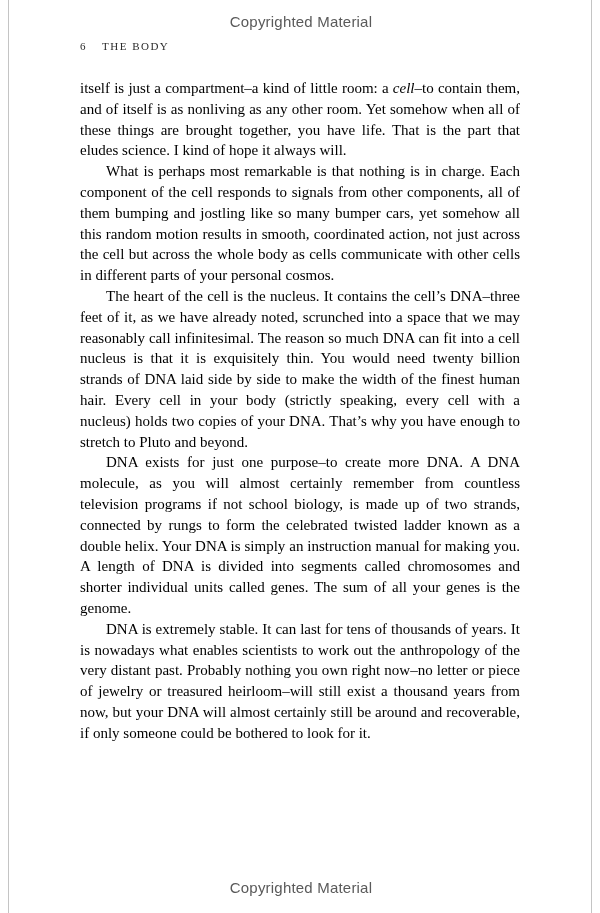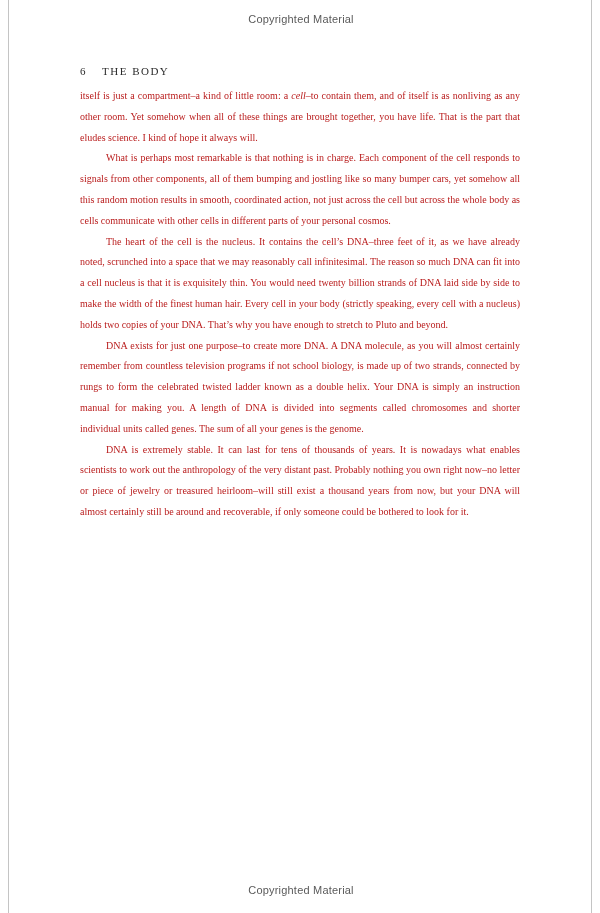--- a/index.html
+++ b/index.html
@@ -24,50 +24,50 @@
   }
   .page-edge.left  { left: 8px; }
   .page-edge.right { right: 8px; }
 
   .watermark {
     position: absolute;
     left: 2px;
     right: 0;
     text-align: center;
     font-family: "Liberation Sans", sans-serif;
-    font-size: 11px;
+    font-size: 15px;
     color: #5a5a5a;
     letter-spacing: 0.2px;
   }
   .watermark.top    { top: 13px; }
   .watermark.bottom { bottom: 17px; }
 
   .running-head {
     position: absolute;
-    top: 65px;
+    top: 40px;
     left: 80px;
     font-size: 11px;
     color: #2a2a2a;
   }
   .running-head .pagenum {
     margin-right: 16px;
     letter-spacing: 0.5px;
   }
   .running-head .booktitle {
     letter-spacing: 1.5px;
   }
 
   .text-block {
     position: absolute;
-    top: 86px;
+    top: 78px;
     left: 80px;
     width: 440px;
-    font-size: 10px;
+    font-size: 15px;
     line-height: 20.8px;
-    color: #b91c1c;
+    color: #000000;
     text-align: justify;
   }
   .text-block p {
     margin: 0;
     text-indent: 26px;
   }
   .text-block p.first {
     text-indent: 0;
   }
   .text-block em {

